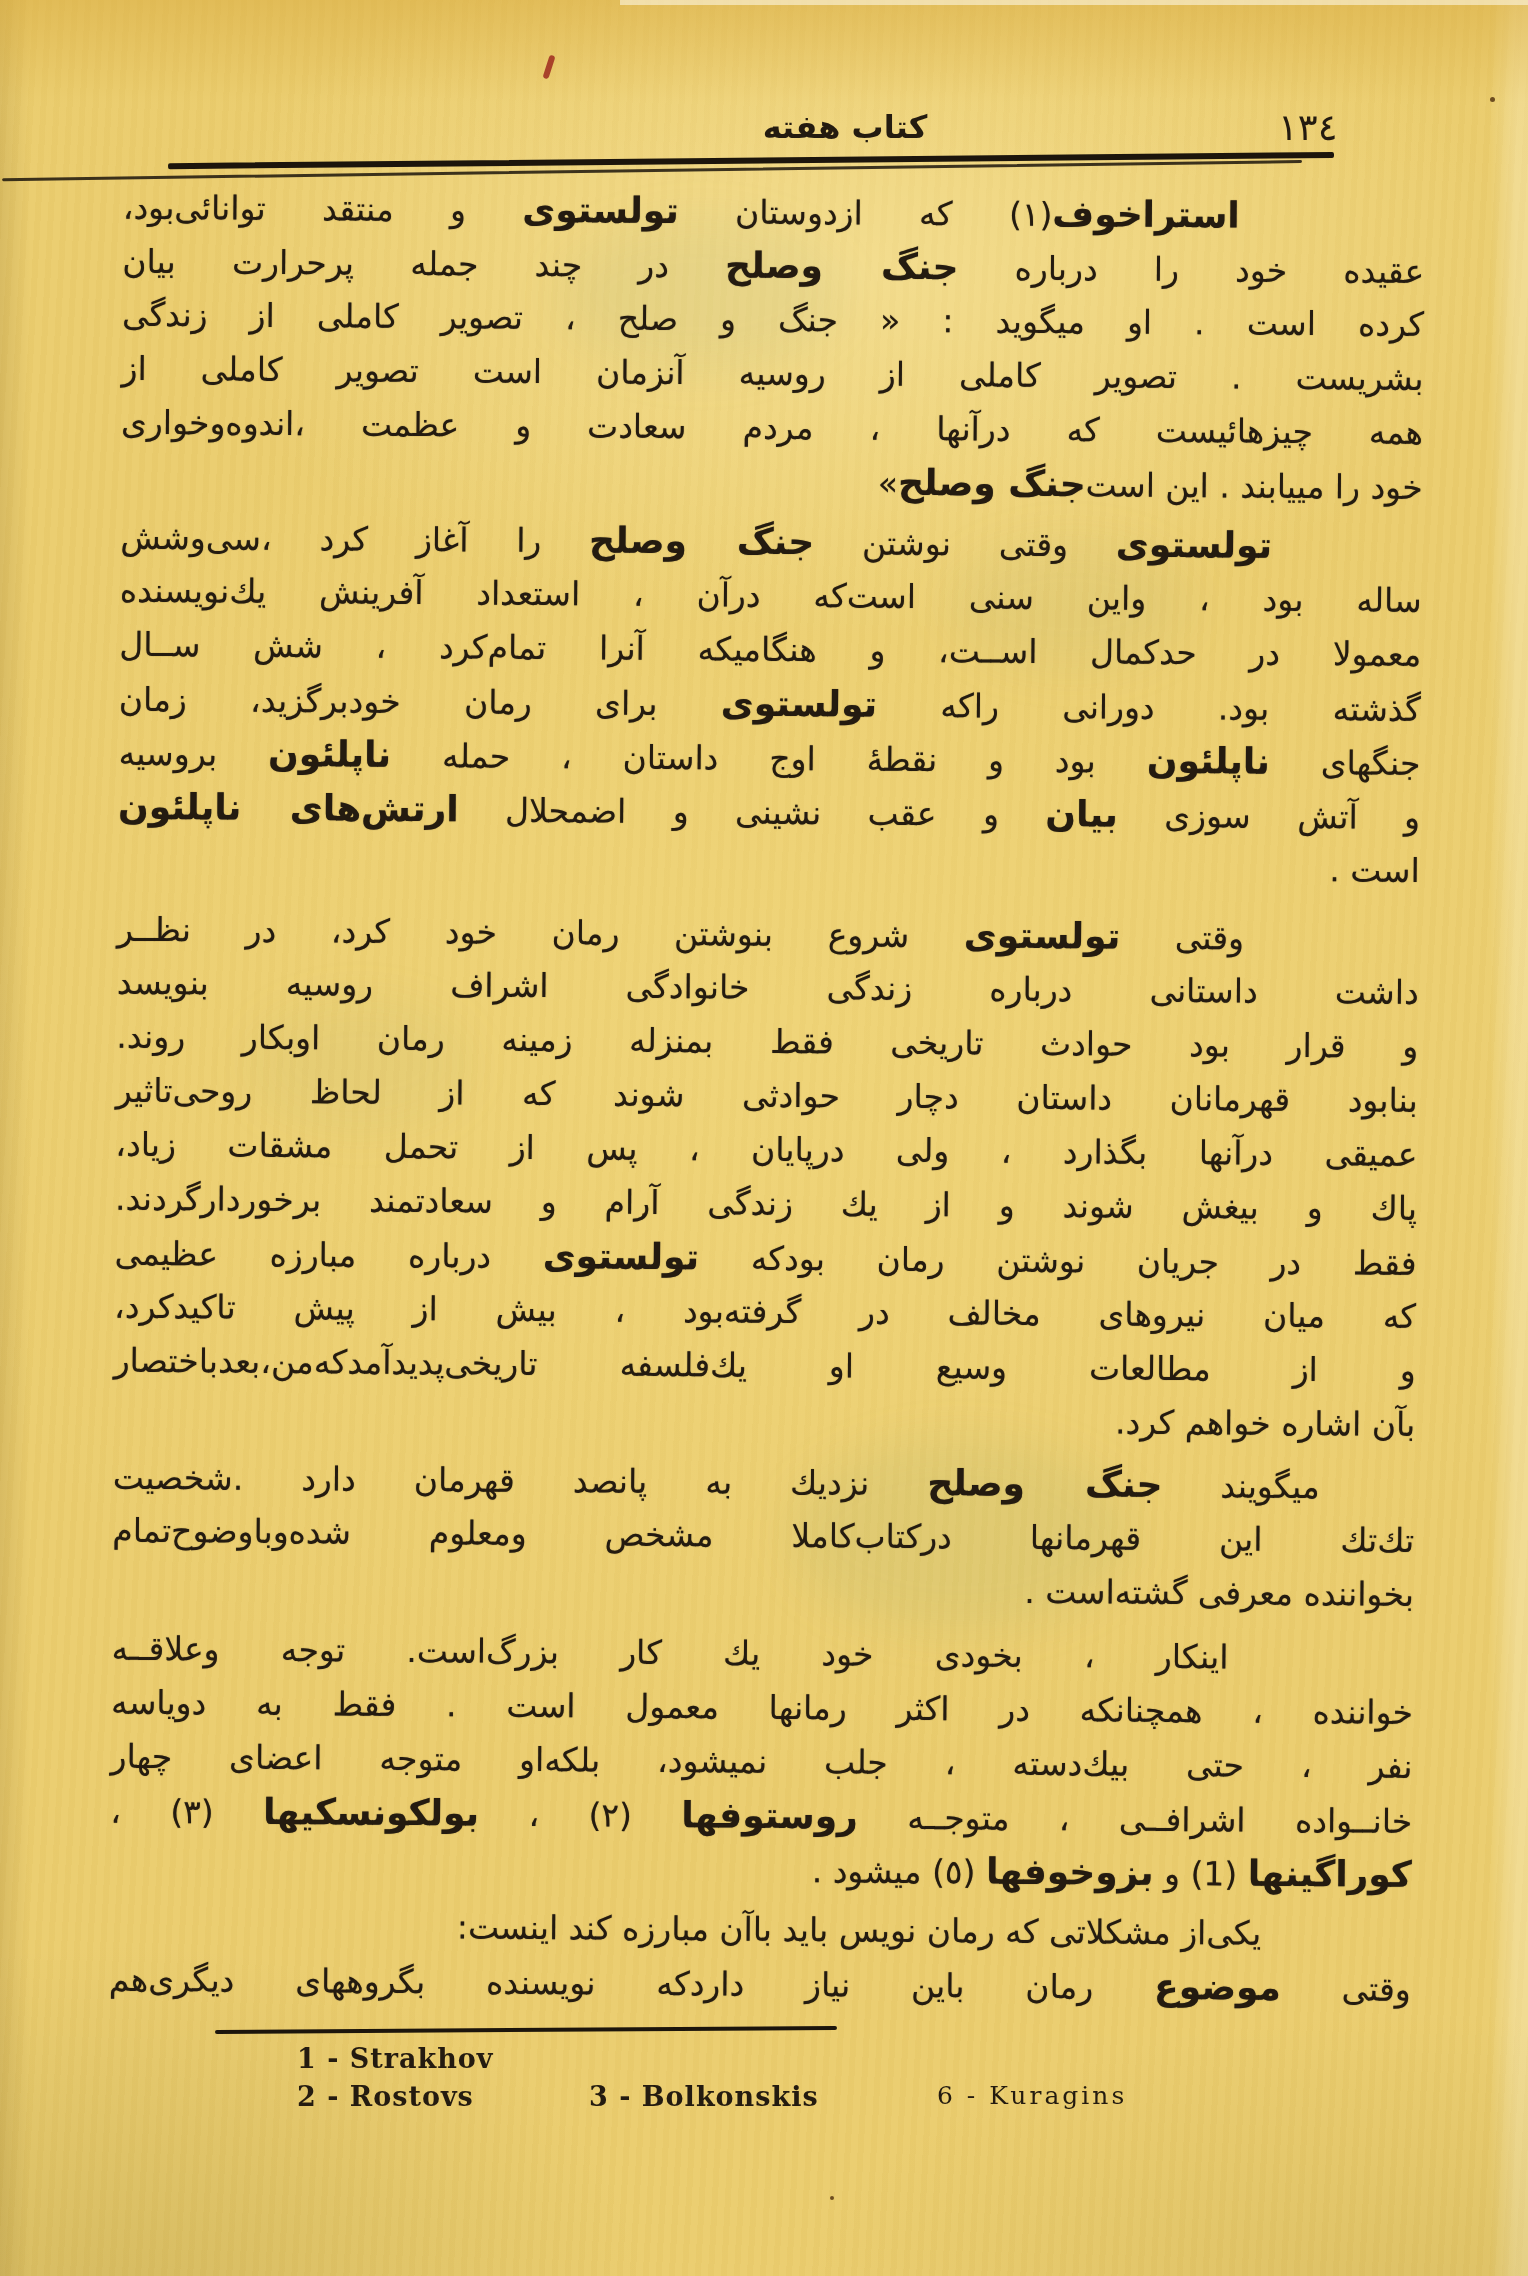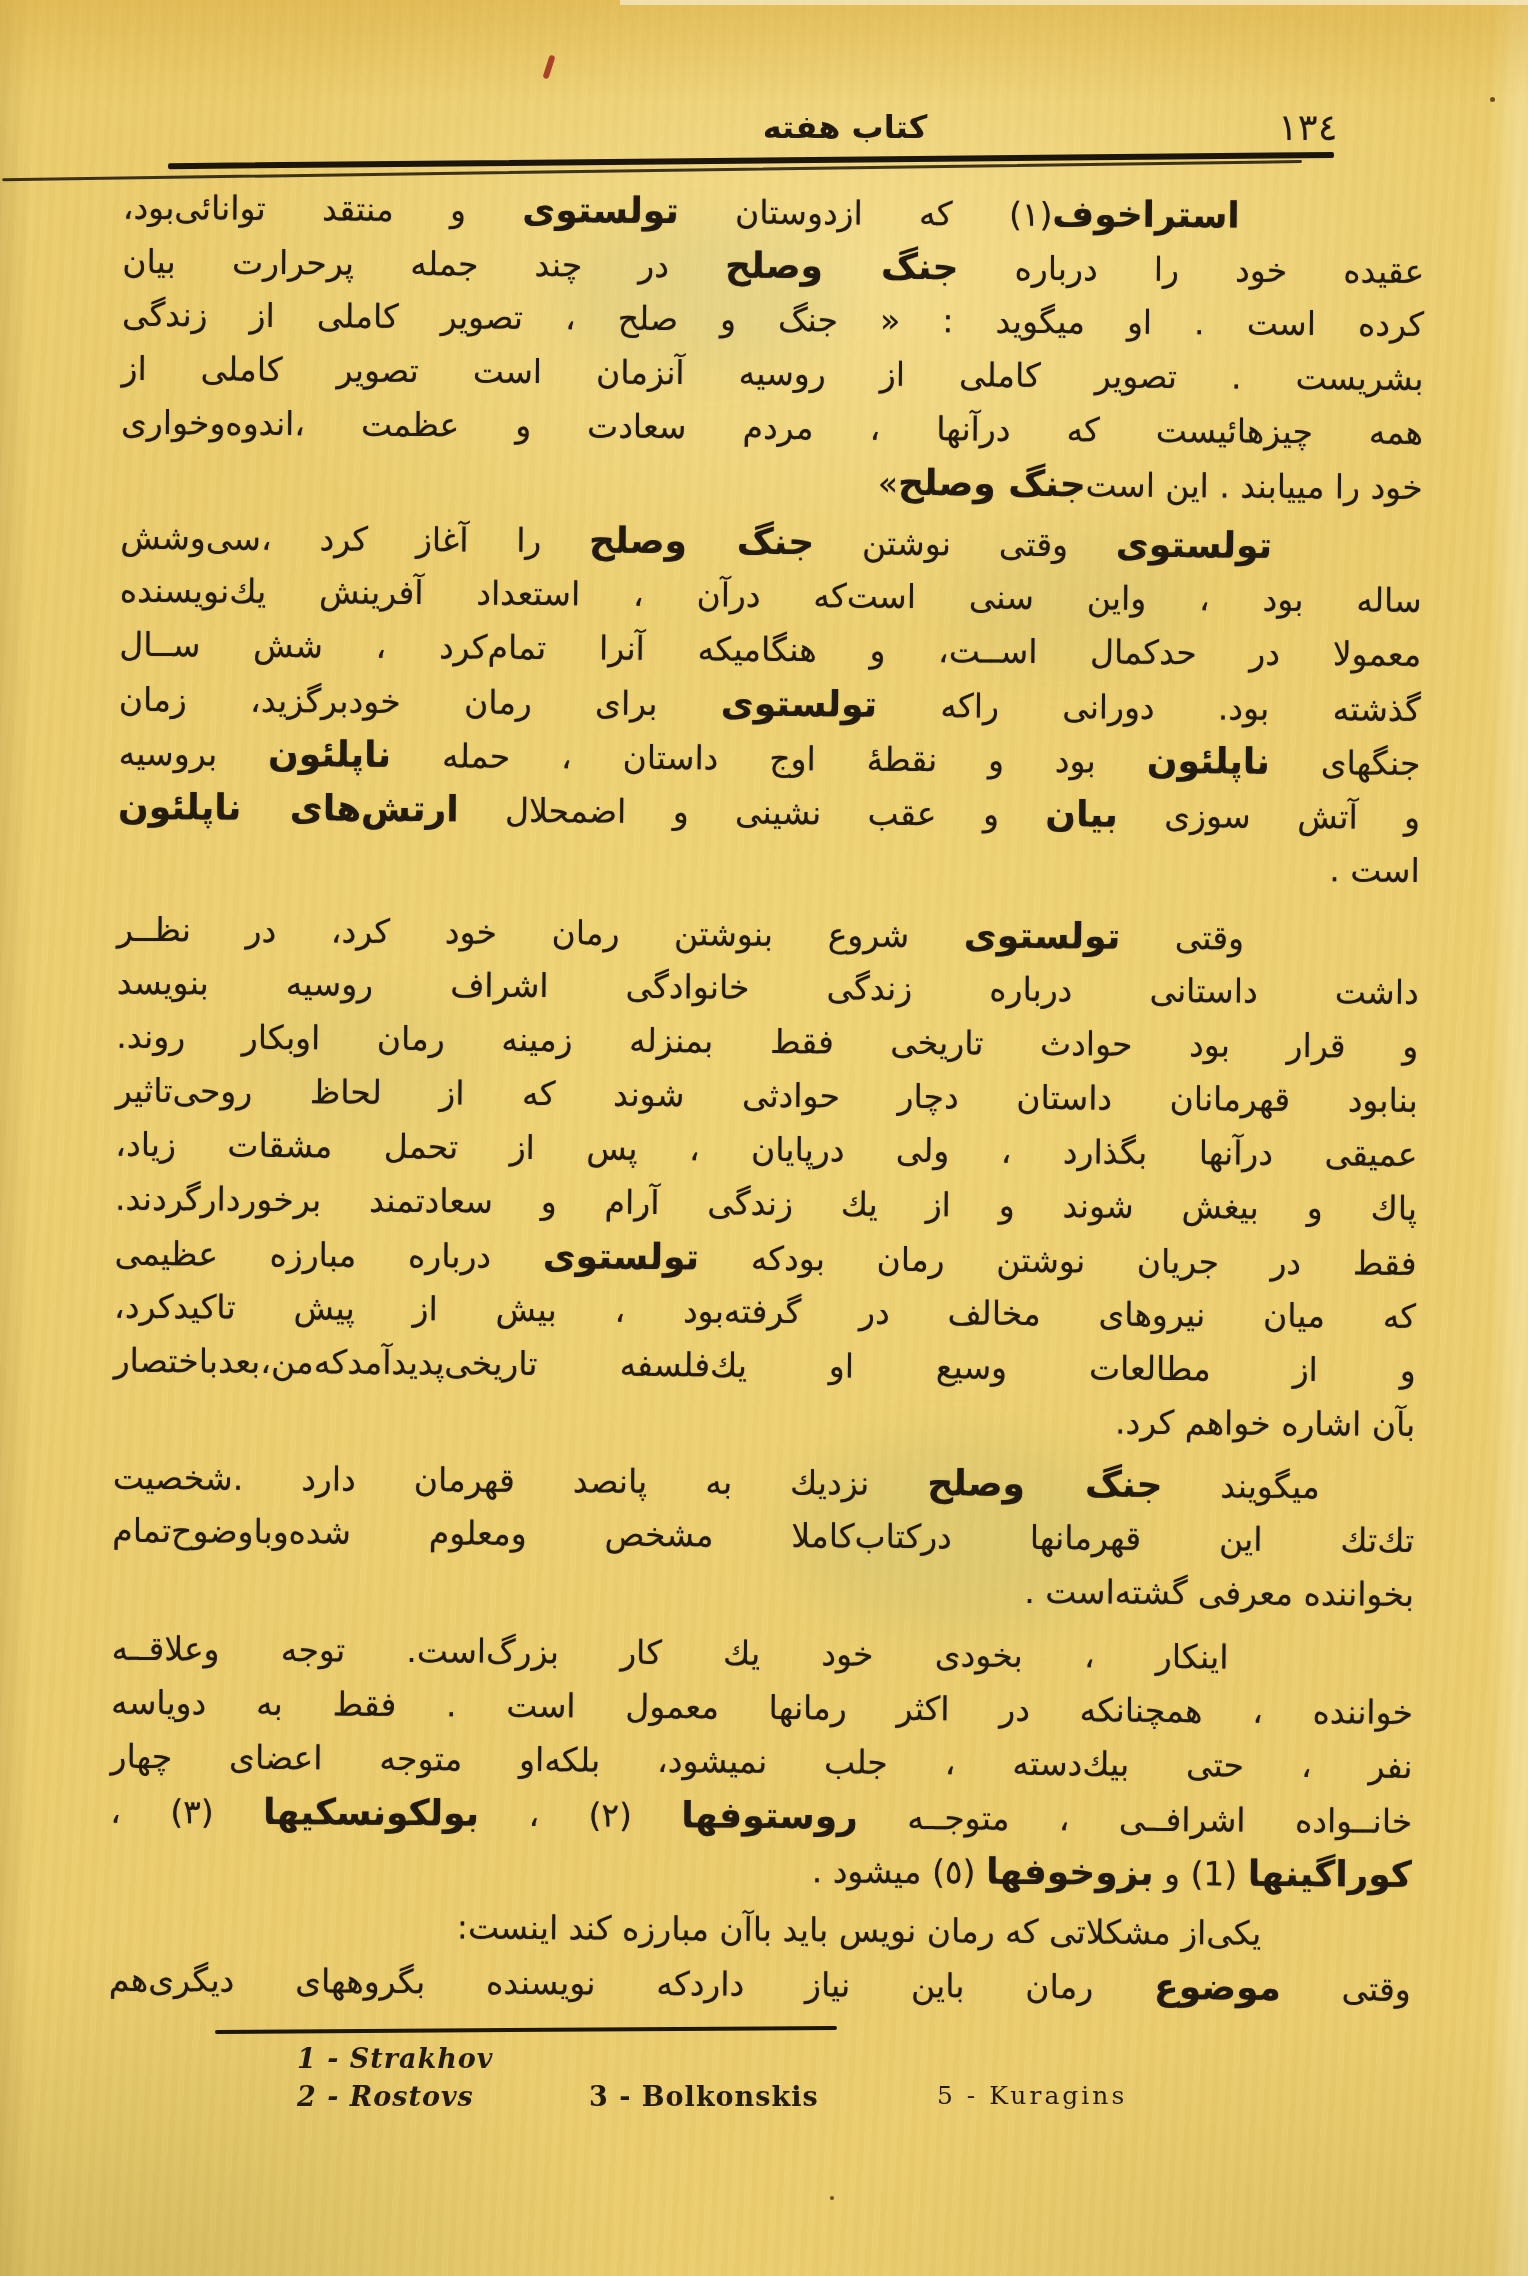--- a/index.html
+++ b/index.html
@@ -63,21 +63,21 @@
     position:absolute;left:215px;top:2028px;width:622px;height:4px;
     background:#1c150c;transform:rotate(-0.35deg);border-radius:2px;
   }
   .footnotes{
     position:absolute;left:297px;top:2043px;width:1100px;
     font-family:"DejaVu Serif",serif;font-size:27px;font-weight:bold;
     color:#241b10;letter-spacing:1px;
   }
   .fn-row{position:relative;height:38px;}
   .fn-row .fn{position:absolute;top:0;white-space:nowrap;}
-  .fn-row .fn:nth-child(1){left:0;font-style:italic;}
+  .fn-row .fn:nth-child(1){left:0;}
   .fn-row .fn:nth-child(2){left:292px;}
   .fn-row .fn:nth-child(3){left:640px;font-weight:normal;letter-spacing:3px;font-size:25px;}
 </style>
 </head>
 <body>
 
 <div class="page" style="background-color: rgb(235, 205, 110);">
 
   <div class="blob blob1"></div>
   <div class="blob blob2"></div>
@@ -146,17 +146,17 @@
     </main>
 
   <div class="fn-sep"></div>
   <section class="footnotes">
       <div class="fn-row">
         <span class="fn">1 - Strakhov</span>
       </div>
       <div class="fn-row">
         <span class="fn">2 - Rostovs</span>
         <span class="fn">3 - Bolkonskis</span>
-        <span class="fn">5 - Kuragins</span>
+        <span class="fn">6 - Kuragins</span>
       </div>
     </section>
 
 </div>
 
 </body></html>

